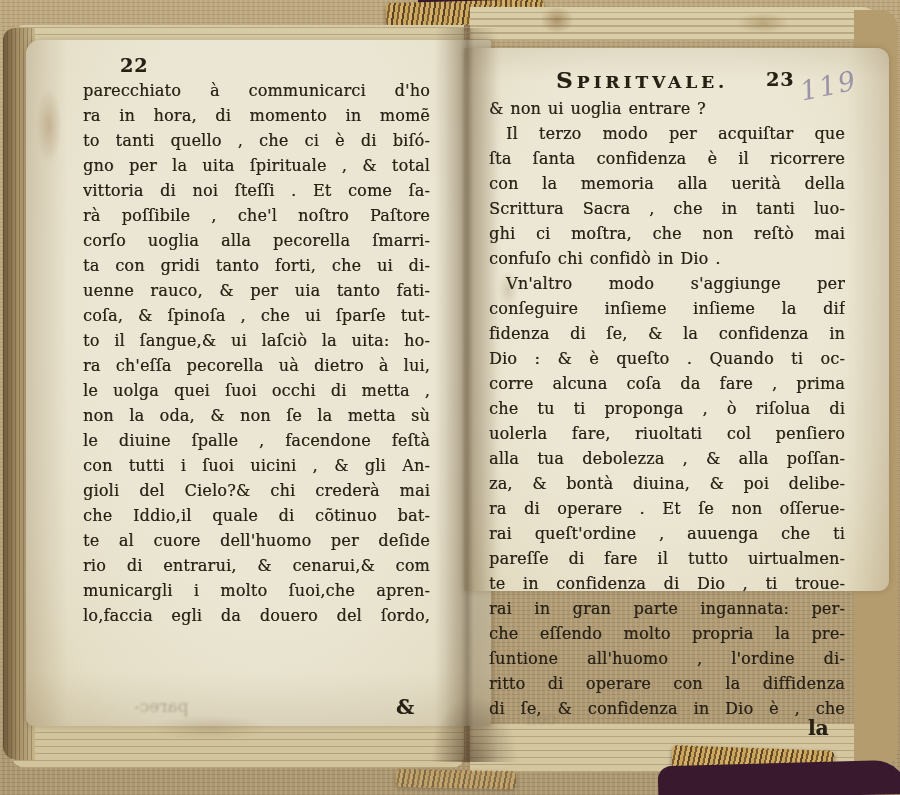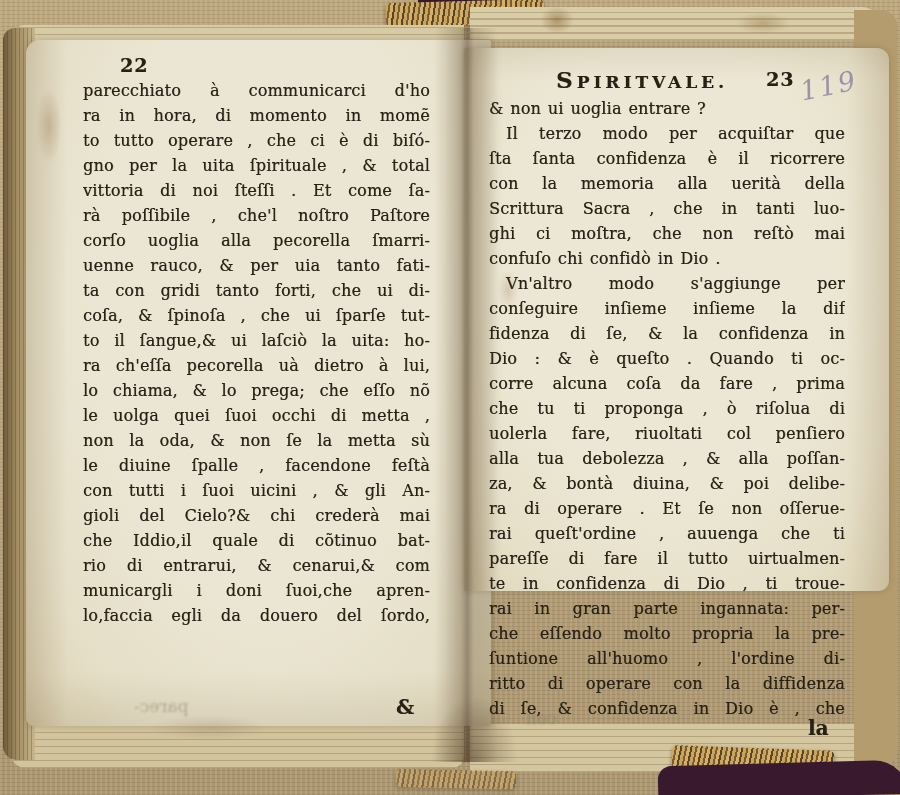--- a/index.html
+++ b/index.html
@@ -98,39 +98,39 @@
   <div class="edge l-fore"></div>
   <div class="edge r-top striate-h"></div>
   <div class="edge r-bottom striate-h"></div>
   <div class="edge r-fore"></div>
 
   <div class="page left">
     <div class="header pagenum" style="left:94px;top:14px;">22</div>
     <div class="textblock" style="left:57px;top:38px;width:347px;">
         <div class="line">parecchiato à communicarci d'ho</div>
         <div class="line">ra in hora, di momento in momẽ</div>
-        <div class="line">to tutto operare , che ci è di biſó-</div>
+        <div class="line">to tanti quello , che ci è di biſó-</div>
         <div class="line">gno per la uita ſpirituale , &amp; total</div>
         <div class="line">vittoria di noi ſteſſi . Et come ſa-</div>
         <div class="line">rà poſſibile , che'l noſtro Paſtore</div>
         <div class="line">corſo uoglia alla pecorella ſmarri-</div>
+        <div class="line">ta con gridi tanto forti, che ui di-</div>
         <div class="line">uenne rauco, &amp; per uia tanto fati-</div>
-        <div class="line">ta con gridi tanto forti, che ui di-</div>
         <div class="line">coſa, &amp; ſpinoſa , che ui ſparſe tut-</div>
         <div class="line">to il ſangue,&amp; ui laſciò la uita: ho-</div>
         <div class="line">ra ch'eſſa pecorella uà dietro à lui,</div>
-        <div class="line">lo chiama, &amp; lo prega; che eſſo nõ</div>
         <div class="line">le uolga quei ſuoi occhi di metta ,</div>
         <div class="line">non la oda, &amp; non ſe la metta sù</div>
         <div class="line">le diuine ſpalle , facendone feſtà</div>
         <div class="line">con tutti i ſuoi uicini , &amp; gli An-</div>
         <div class="line">gioli del Cielo?&amp; chi crederà mai</div>
         <div class="line">che Iddio,il quale di cõtinuo bat-</div>
+        <div class="line">te al cuore dell'huomo per deſide</div>
         <div class="line">rio di entrarui, &amp; cenarui,&amp; com</div>
-        <div class="line">municargli i doni ſuoi,che apren-</div>
+        <div class="line">municargli i molto ſuoi,che apren-</div>
         <div class="line">lo,faccia egli da douero del ſordo,</div>
       </div>
     <div class="ghost" style="left:108px;top:656px;">parec-</div>
     <div class="catchword" style="left:370px;top:655px;">&amp;</div>
   </div>
 
   <div class="page right">
     <div class="header running" style="left:92px;top:18px;"><span class="big">S</span><span>PIRITVALE.</span></div>
     <div class="header pagenum" style="left:302px;top:20px;text-align:center;">23</div>
     <div class="annotation" style="left:336px;top:22px;">119</div>

